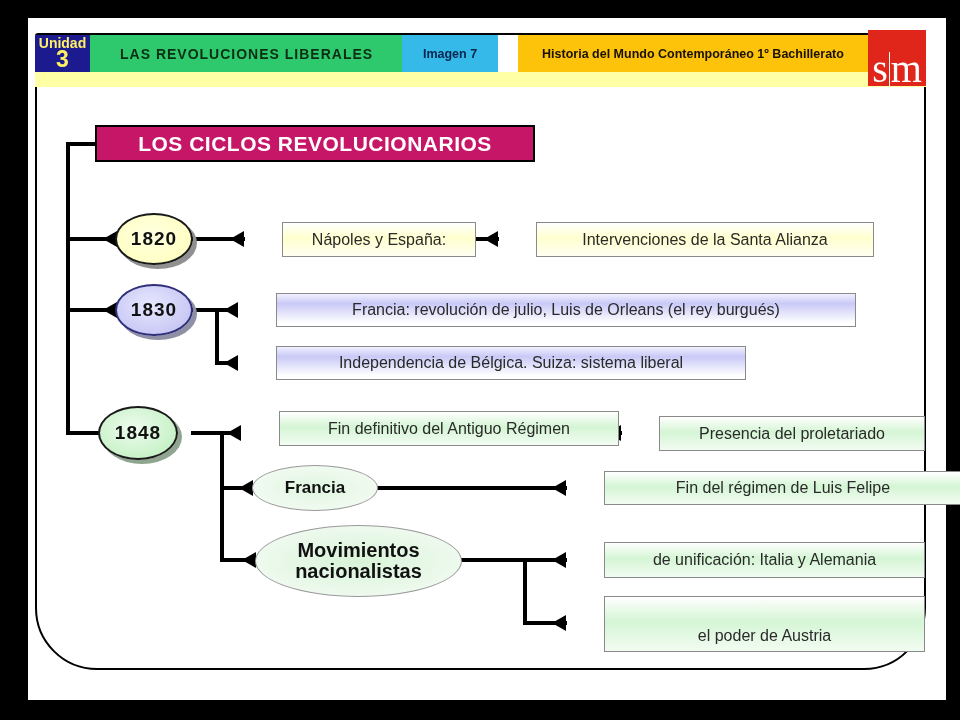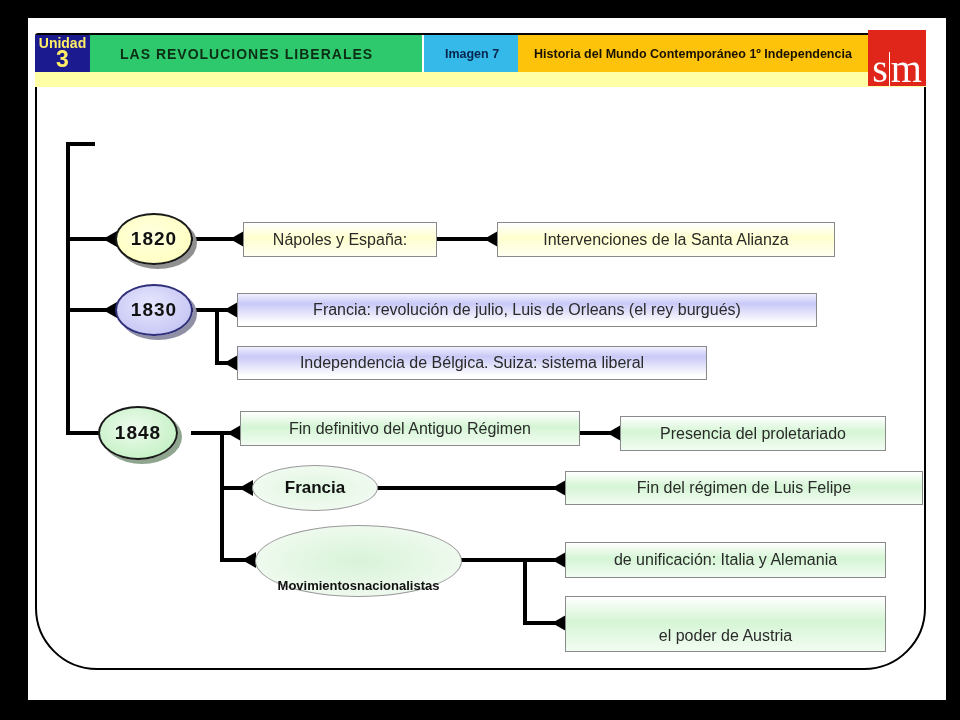--- a/index.html
+++ b/index.html
@@ -12,21 +12,21 @@
          border:2px solid #000;border-radius:3px 3px 62px 62px;box-sizing:border-box;}
 
   
   .hdr-box{position:absolute;top:17px;height:37px;display:flex;align-items:center;box-sizing:border-box;}
   .unit-box{left:7px;width:55px;background:var(--header-navy);flex-direction:column;justify-content:center;
             display:flex;align-items:center;}
   .unit-label{color:#ffee66;font-weight:bold;font-size:14px;line-height:10px;}
   .unit-number{color:#ffee66;font-weight:bold;font-size:23px;line-height:22px;}
   .green-box{left:62px;width:332px;background:var(--header-green);}
   .green-box span{margin-left:30px;font-weight:bold;font-size:14px;letter-spacing:1px;color:#0b2e14;}
-  .cyan-box{left:396px;width:96px;background:var(--header-cyan);justify-content:center;}
+  .cyan-box{left:374px;width:96px;background:var(--header-cyan);justify-content:center;}
   .cyan-box span{font-weight:bold;font-size:12.5px;color:#06264d;}
   .amber-box{left:490px;width:350px;background:var(--header-amber);justify-content:center;}
   .amber-box span{font-weight:bold;font-size:12.5px;color:#1a1200;}
   .strip{position:absolute;left:7px;top:54px;width:891px;height:15px;background:var(--header-strip);}
   .logo{position:absolute;left:840px;top:12px;width:58px;height:56px;background:var(--logo-red);
         display:flex;align-items:center;justify-content:center;font-family:"Liberation Serif", serif;
         color:#fff;font-size:40px;line-height:40px;}
   .logo .bar{width:1px;height:34px;background:#fff;margin:0 1px;align-self:flex-end;}
   .logo .s{align-self:flex-end;line-height:34px;}
   .logo .m{align-self:flex-end;line-height:34px;}
@@ -53,26 +53,26 @@
            background:radial-gradient(ellipse at 45% 40%, #e8e8ff 0%, var(--oval-lavender) 70%, #b9b9ef 100%);
            box-shadow:4px 4px 0 0 #8f8fa5;}
   .ov-1848{left:70px;top:388px;width:80px;height:54px;border:2px solid #1a1a1a;
            background:radial-gradient(ellipse at 45% 40%, #eefbee 0%, var(--oval-green) 70%, #b2ecb2 100%);
            box-shadow:4px 4px 0 0 #8fa58f;}
   .ov-francia{left:224px;top:447px;width:126px;height:46px;border:1.5px solid #9a9a9a;
            background:radial-gradient(ellipse at 50% 50%, #dff5df 0%, #f2fbf2 75%, #ffffff 100%);
            font-weight:bold;font-size:17px;color:#111;}
   .ov-mov{left:227px;top:507px;width:207px;height:72px;border:1.5px solid #9a9a9a;
            background:radial-gradient(ellipse at 50% 50%, #d8f3d8 0%, #effaef 75%, #ffffff 100%);
-           font-weight:bold;font-size:13px;color:#111;line-height:21px;flex-direction:row;align-items:flex-end;}
+           font-weight:bold;font-size:20px;color:#111;line-height:21px;flex-direction:column;}
 
   
   .bx{position:absolute;box-sizing:border-box;border:1.5px solid #8a8a8a;display:flex;
       align-items:center;justify-content:center;font-size:16px;color:#2a2a2a;white-space:nowrap;
-      text-align:center;}
+      text-align:center;margin-left:39px;}
   .bx-yellow{background:linear-gradient(180deg,#ffffff 0%,#ffffcf 45%,#fffff2 100%);}
   .bx-lav{background:linear-gradient(180deg,#f0f0ff 0%,#c9c9f7 30%,#ffffff 90%);}
   .bx-green{background:linear-gradient(180deg,#ffffff 0%,#d5f5d5 45%,#f2fcf2 100%);}
   .bx .two{white-space:normal;line-height:24px;}
 </style>
 </head>
 <body>
 
 <div class="viewport">
   <div class="page">
@@ -82,29 +82,30 @@
       <span class="unit-label">Unidad</span>
       <span class="unit-number">3</span>
     </div>
     <div class="hdr-box green-box">
       <span>LAS REVOLUCIONES LIBERALES</span>
     </div>
     <div class="hdr-box cyan-box">
       <span>Imagen 7</span>
     </div>
     <div class="hdr-box amber-box">
-      <span>Historia del Mundo Contemporáneo 1º Independencia</span>
+      <span>Historia del Mundo Contemporáneo 1º Bachillerato</span>
     </div>
     <div class="strip"></div>
     <div class="logo">
       <span class="s">s</span>
       <span class="bar"></span>
       <span class="m">m</span>
     </div>
 
+    <div class="dtitle">LOS CICLOS REVOLUCIONARIOS</div>
 
     <div class="hl" style="left:38px;top:124px;width:29px"></div>
     <div class="vl" style="left:38px;top:124px;height:293px"></div>
     <div class="hl" style="left:38px;top:219px;width:49px"></div>
     <div class="hl" style="left:38px;top:290px;width:49px"></div>
     <div class="hl" style="left:38px;top:413px;width:47px"></div>
 
     <div class="hl" style="left:163px;top:219px;width:54px"></div>
     <div class="hl" style="left:409px;top:219px;width:62px"></div>
 

